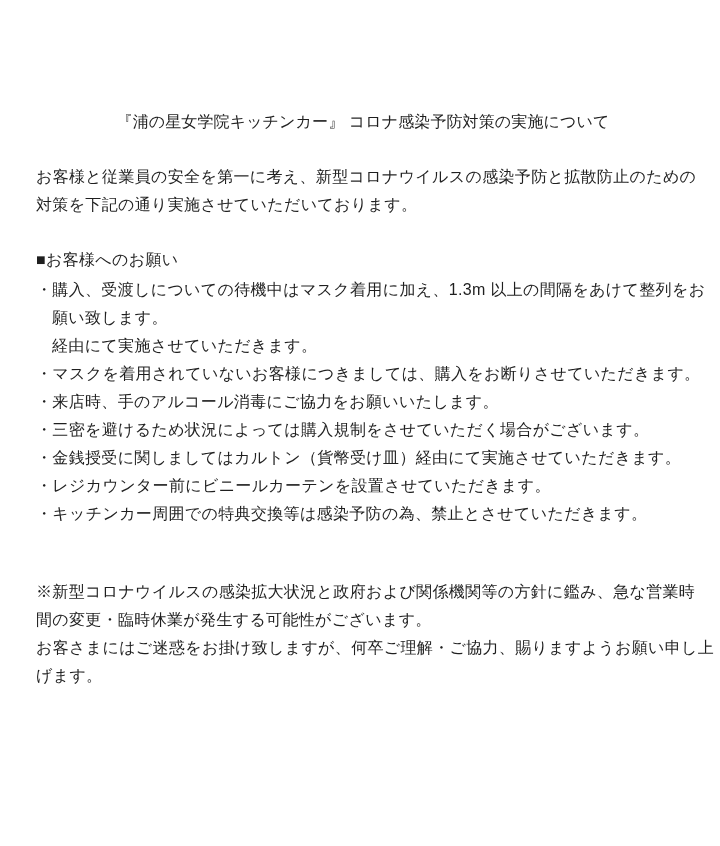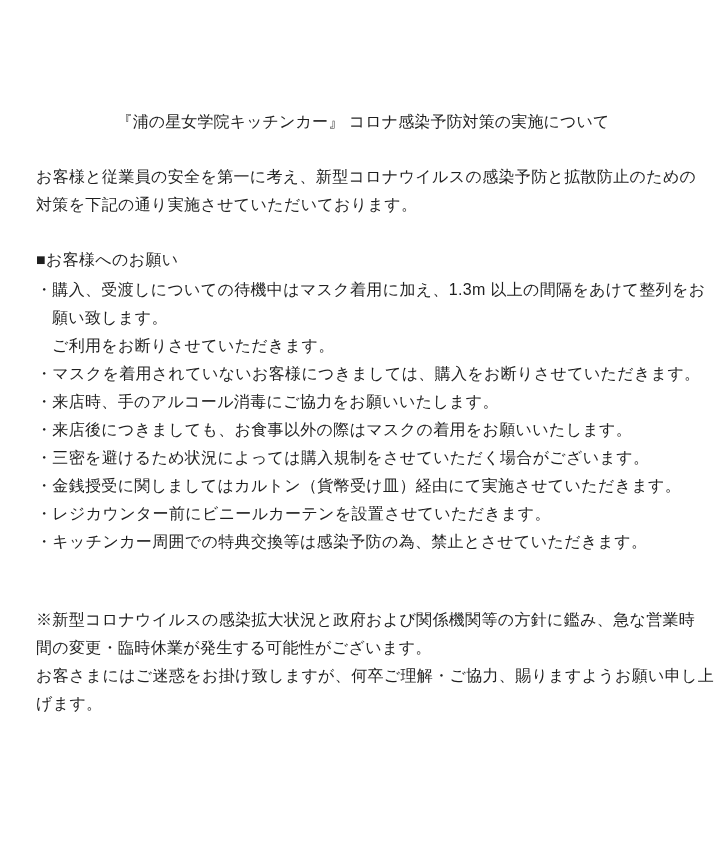--- a/index.html
+++ b/index.html
@@ -53,34 +53,31 @@
   <div class="heading line">■お客様へのお願い</div>
 
   <div class="bullets">
 
     <div class="bullet">
       <div class="line">・購入、受渡しについての待機中はマスク着用に加え、1.3m 以上の間隔をあけて整列をお</div>
       <div class="line cont">願い致します。</div>
     </div>
 
     <div class="bullet">
-      <div class="line cont">ご利用をお断りさせていただきます。</div>
+      <div class="line cont">経由にて実施させていただきます。</div>
     </div>
 
     <div class="bullet">
       <div class="line">・マスクを着用されていないお客様につきましては、購入をお断りさせていただきます。</div>
     </div>
 
     <div class="bullet">
       <div class="line">・来店時、手のアルコール消毒にご協力をお願いいたします。</div>
     </div>
 
-    <div class="bullet">
-      <div class="line">・来店後につきましても、お食事以外の際はマスクの着用をお願いいたします。</div>
-    </div>
 
     <div class="bullet">
       <div class="line">・三密を避けるため状況によっては購入規制をさせていただく場合がございます。</div>
     </div>
 
     <div class="bullet">
       <div class="line">・金銭授受に関しましてはカルトン（貨幣受け皿）経由にて実施させていただきます。</div>
     </div>
 
     <div class="bullet">

